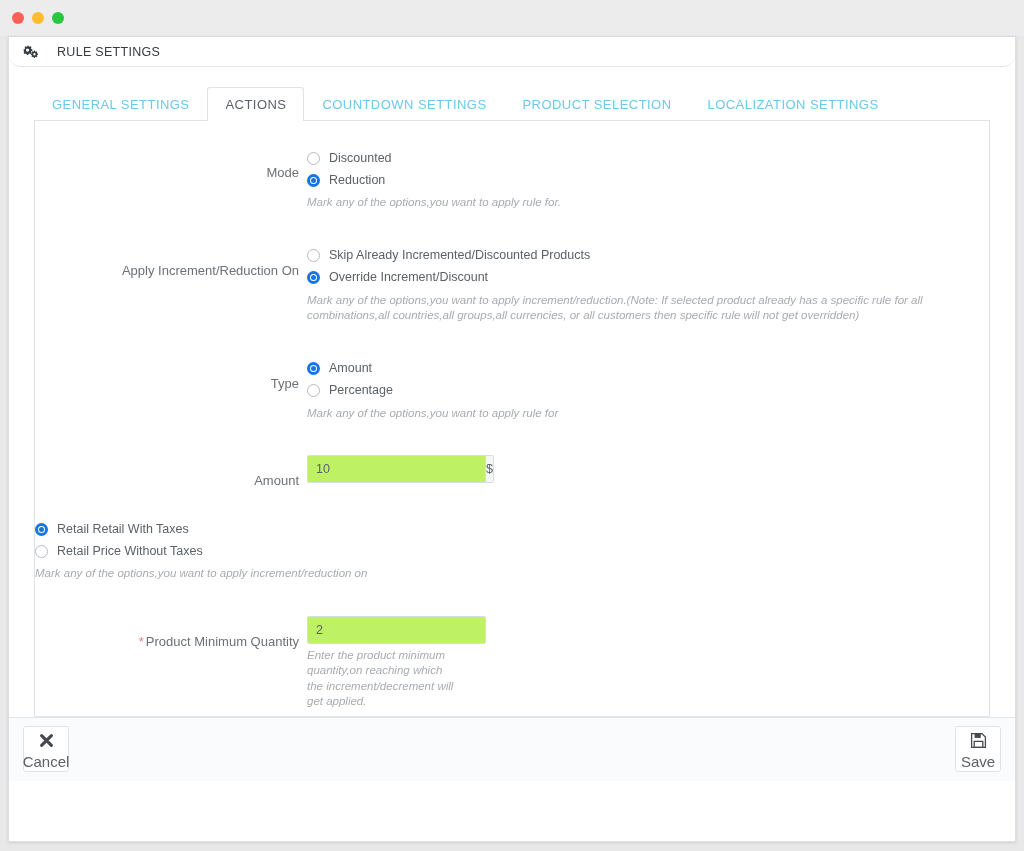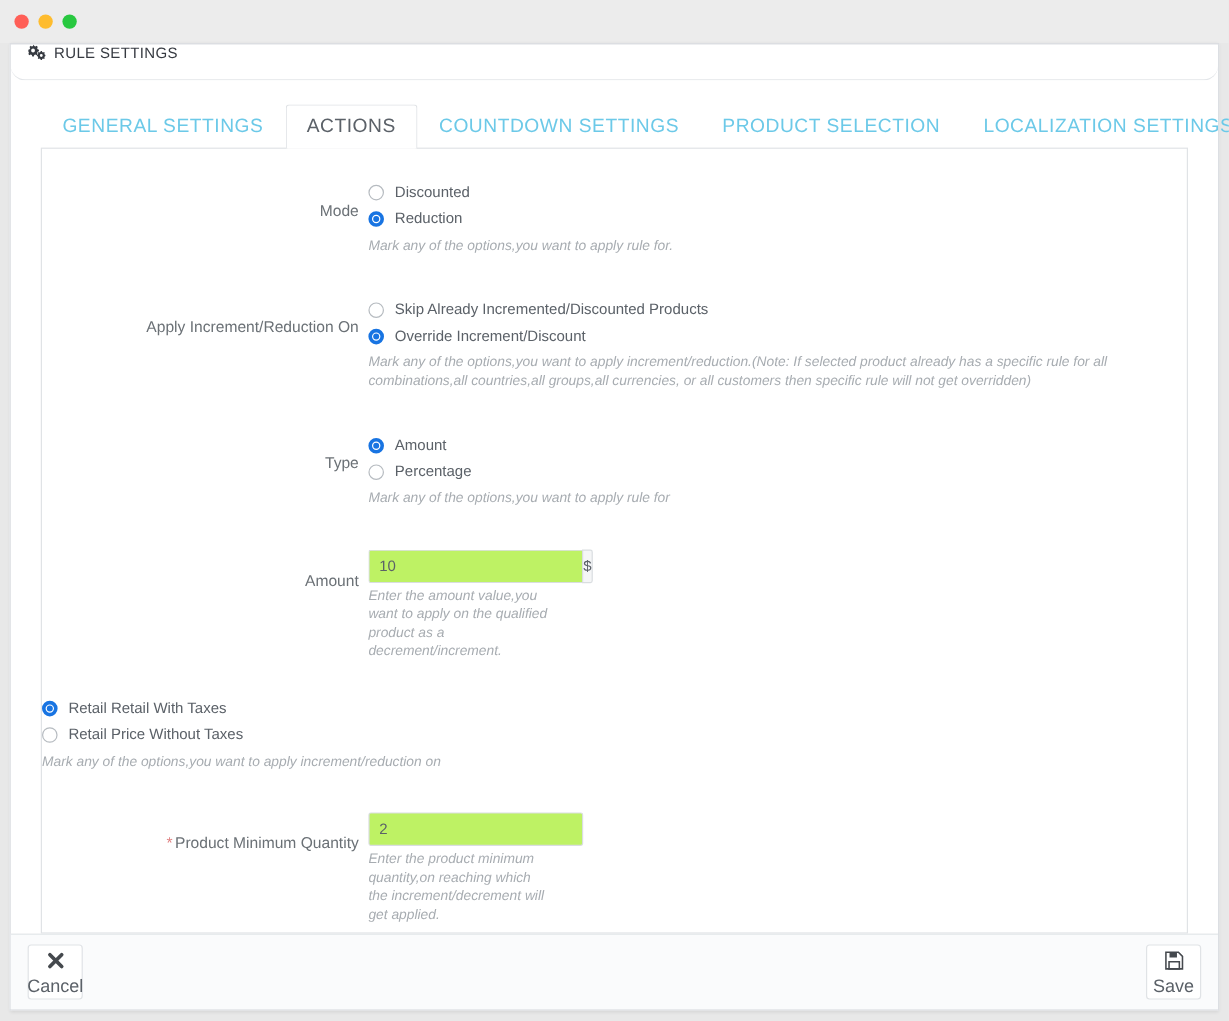--- a/index.html
+++ b/index.html
@@ -36,45 +36,45 @@
     border-top: 1px solid #d5d8dc;
     box-shadow: 0 1px 3px rgba(0,0,0,0.10);
     display: flex;
     flex-direction: column;
   }
 
   
   .panel-header {
     height: 30px;
     display: flex;
-    align-items: flex-start;
+    align-items: center;
     padding: 0 14px;
     border-bottom: 1px solid #e3e6e9;
-    gap: 7px;
+    gap: 19px;
     border-radius: 12px;
   }
   .panel-header .cogs-icon { display: flex; align-items: center; color: #363a41; }
   .panel-header-title {
     font-size: 12.5px;
     letter-spacing: 0.3px;
     color: #363a41;
     font-weight: 400;
   }
 
   
   .tabs-wrap { padding: 20px 25px 0 25px; }
   .tabs {
     display: flex;
     align-items: flex-end;
     position: relative;
     z-index: 2;
     margin-bottom: -1px;
   }
   .tab {
-    font-size: 16px;
+    font-size: 13px;
     letter-spacing: 0.45px;
     color: #6cc9e8;
     padding: 9px 17px 9px 17px;
     border: 1px solid transparent;
     border-bottom: none;
     background: transparent;
     cursor: pointer;
     white-space: nowrap;
     text-transform: uppercase;
   }
@@ -307,21 +307,20 @@
 
       <div class="spacer-28"></div>
 
       <div class="form-row">
         <div class="form-label">Amount</div>
         <div class="form-field">
           <div class="input-group">
             <input class="text-input" type="text" value="10" style="">
             <span class="input-addon">$</span>
           </div>
-          <div class="help-text help-narrow">Enter the amount value,you want to apply on the qualified product as a decrement/increment.</div>
         </div>
       </div>
 
       <div class="spacer-22"></div>
 
       <div class="form-row">
         <div class="form-field">
           <label class="radio-line">
             <span class="radio checked"></span>
             <span class="radio-text">Retail Retail With Taxes</span>

